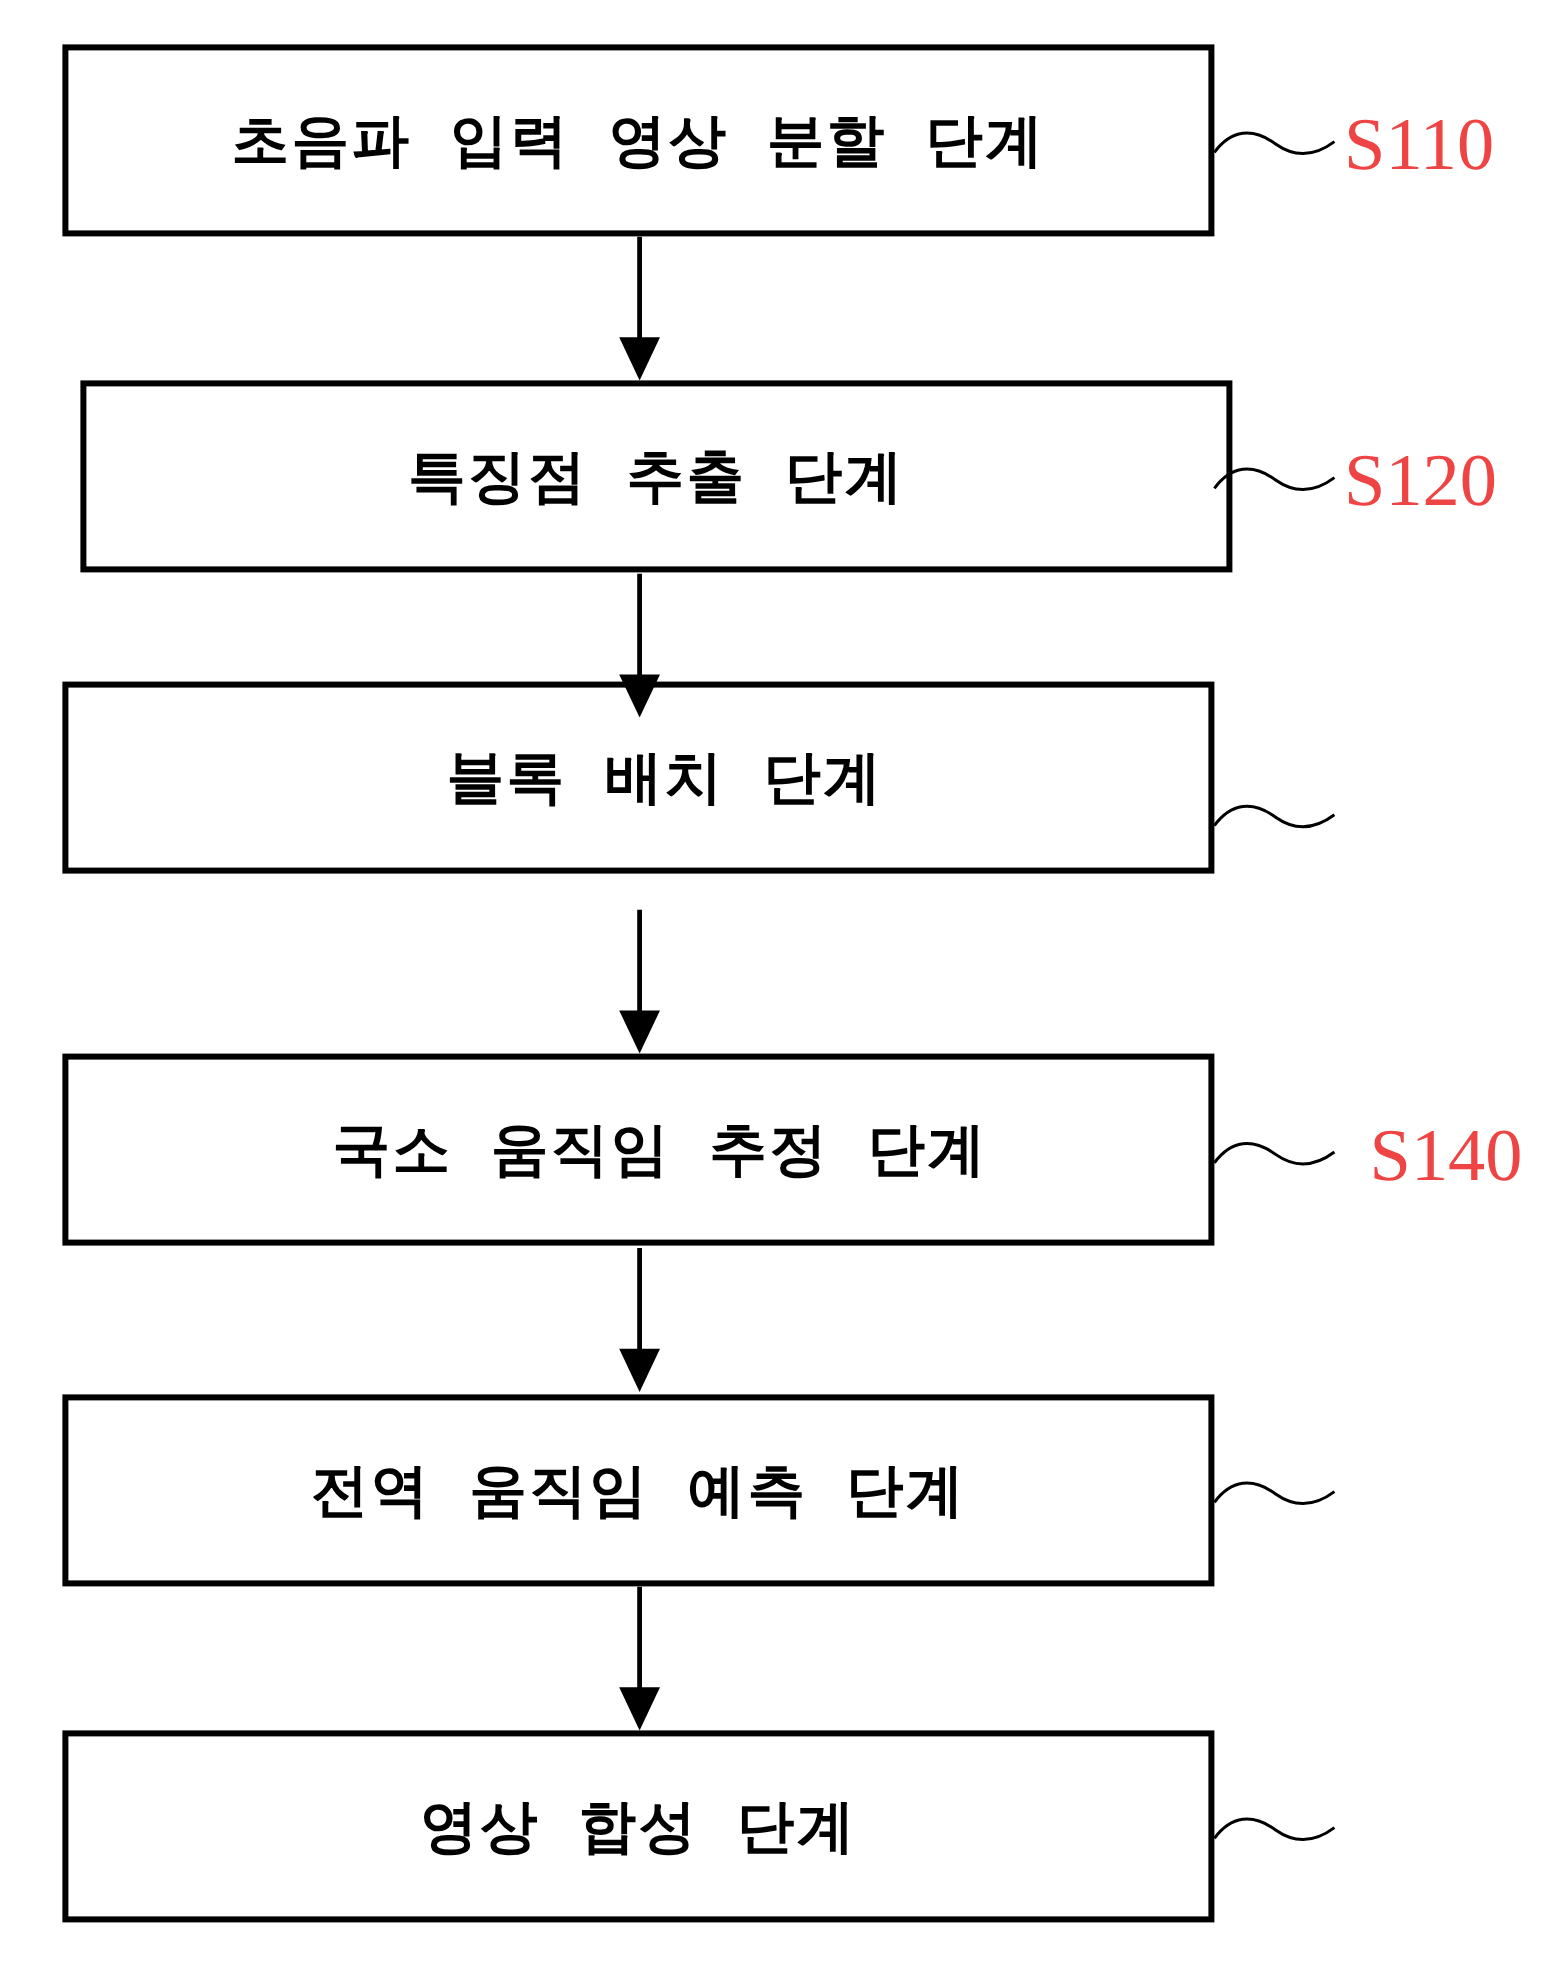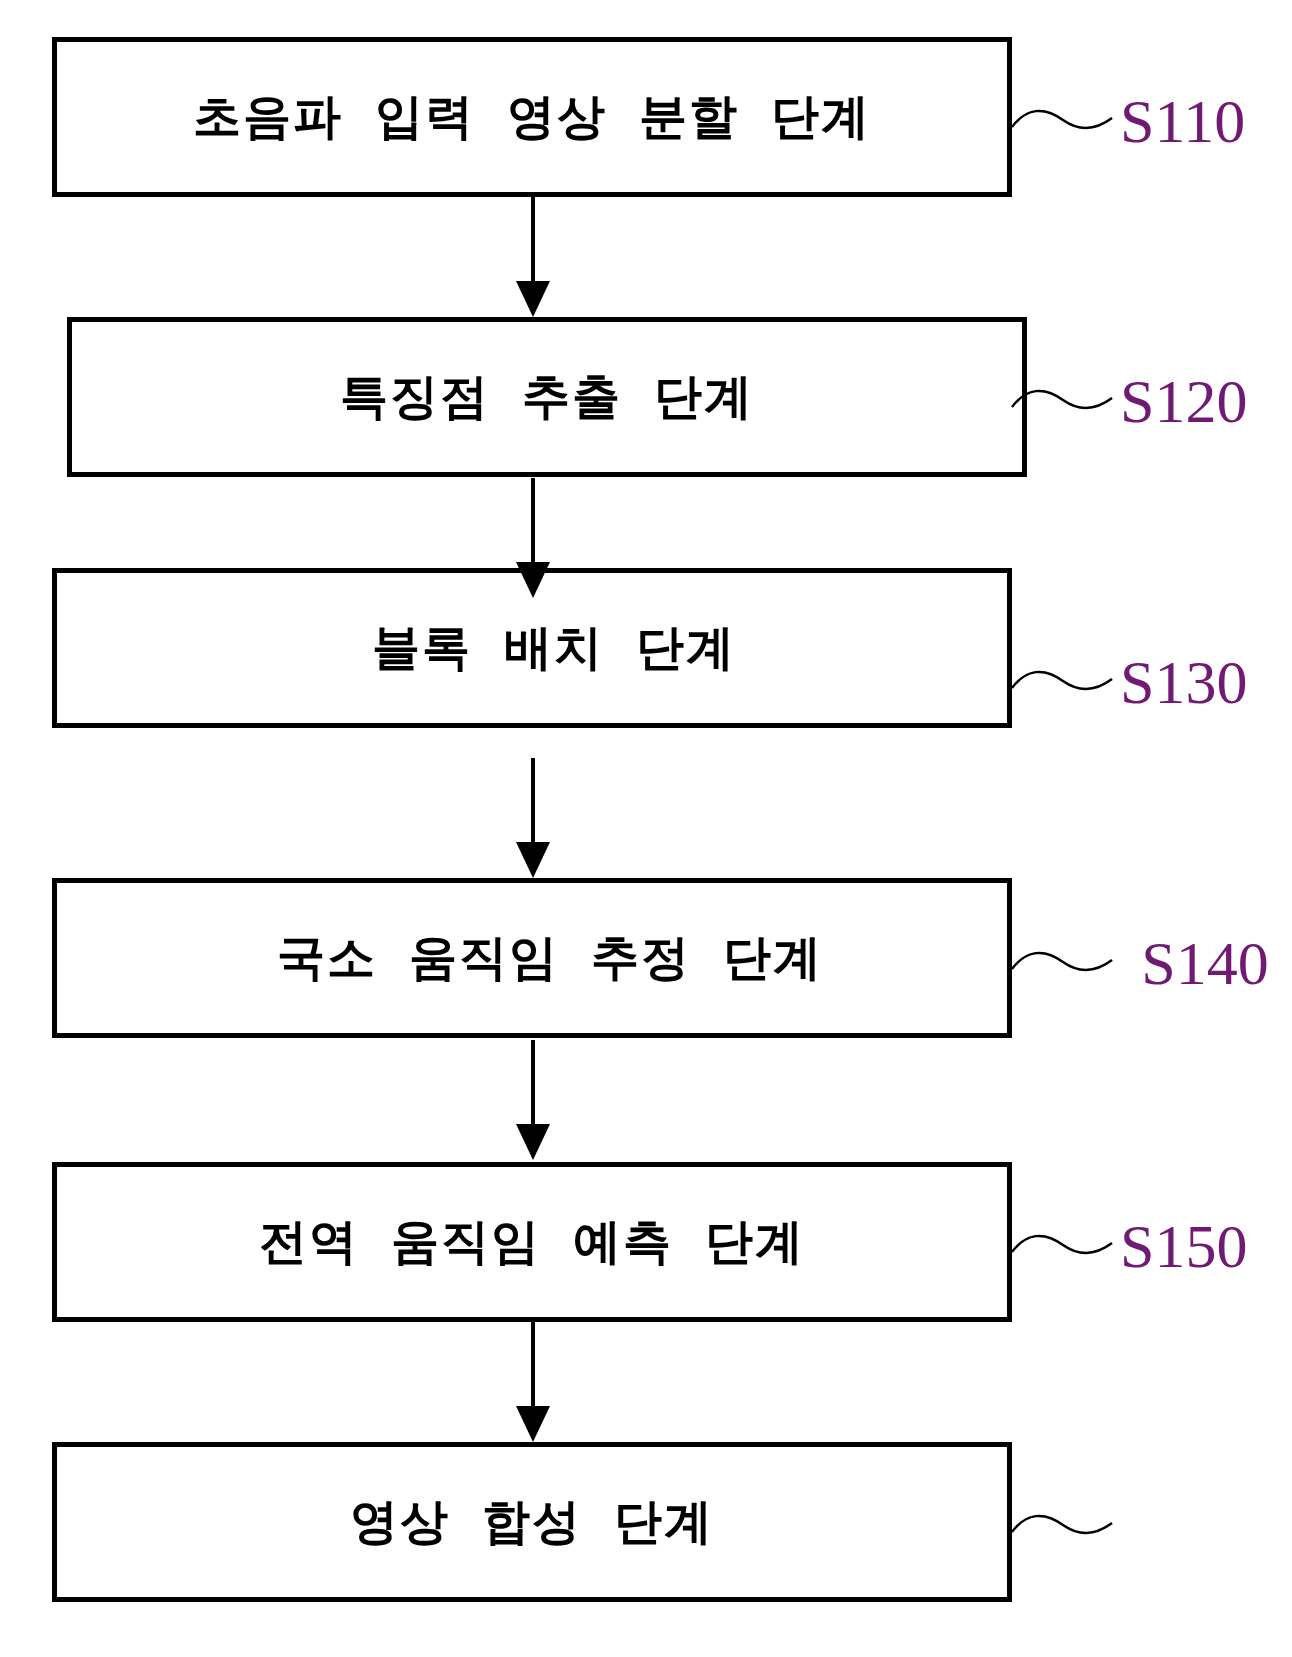--- a/index.html
+++ b/index.html
@@ -68,21 +68,21 @@
   .q5 { top: 1228px; }
   .q6 { top: 1508px; }
 
   .ref-label {
     position: absolute;
     left: 1120px;
     width: 170px;
     height: 84px;
     line-height: 84px;
     font-size: 62px;
-    color: #701a75;
+    color: #ef4444;
     font-family: "Liberation Serif", "DejaVu Serif", serif;
     white-space: nowrap;
   }
   .r1 { top: 79px; }
   .r2 { top: 359px; }
   .r3 { top: 640px; }
   .r4 { top: 921px; text-align: center; }
   .r5 { top: 1204px; }
   .r6 { top: 1484px; }
 </style>
@@ -145,17 +145,15 @@
   </svg>
   <svg class="ref-squiggle q5" viewBox="0 0 104 36">
     <path d="M2,24 C16,5 34,3 53,17 C70,29 86,27 102,15" stroke="#000" stroke-width="2.5" fill="none"></path>
   </svg>
   <svg class="ref-squiggle q6" viewBox="0 0 104 36">
     <path d="M2,24 C16,5 34,3 53,17 C70,29 86,27 102,15" stroke="#000" stroke-width="2.5" fill="none"></path>
   </svg>
 
   <div class="ref-label r1">S110</div>
   <div class="ref-label r2">S120</div>
-  <div class="ref-label r3">S130</div>
   <div class="ref-label r4">S140</div>
-  <div class="ref-label r5">S150</div>
 
 </div>
 
 </body></html>

